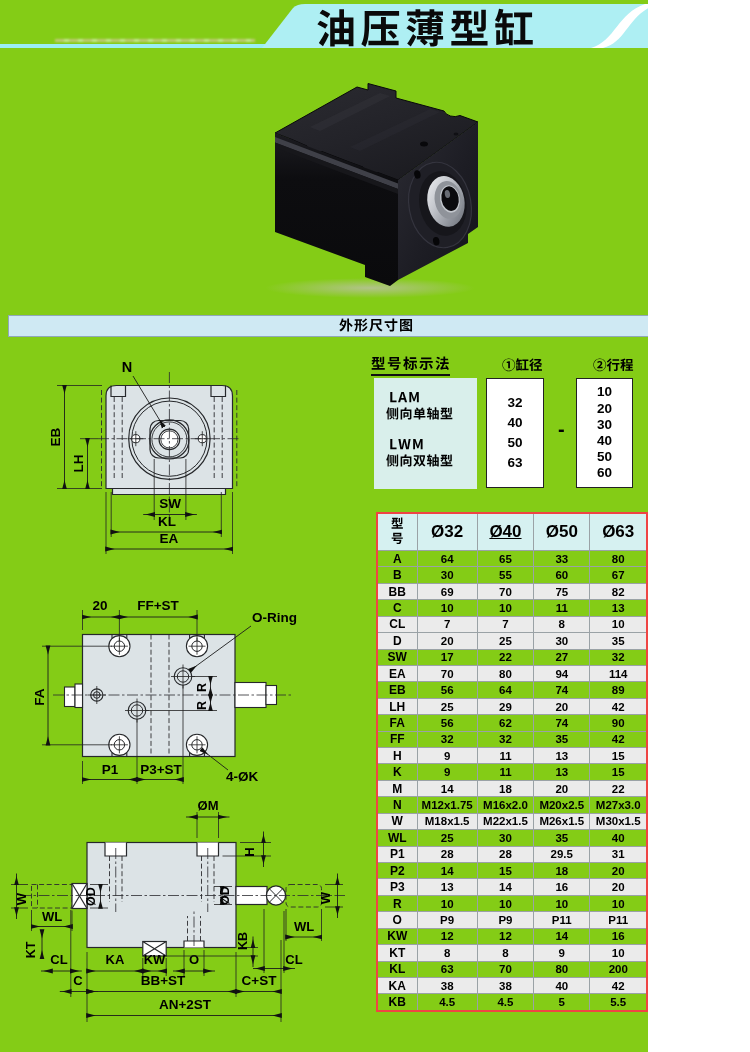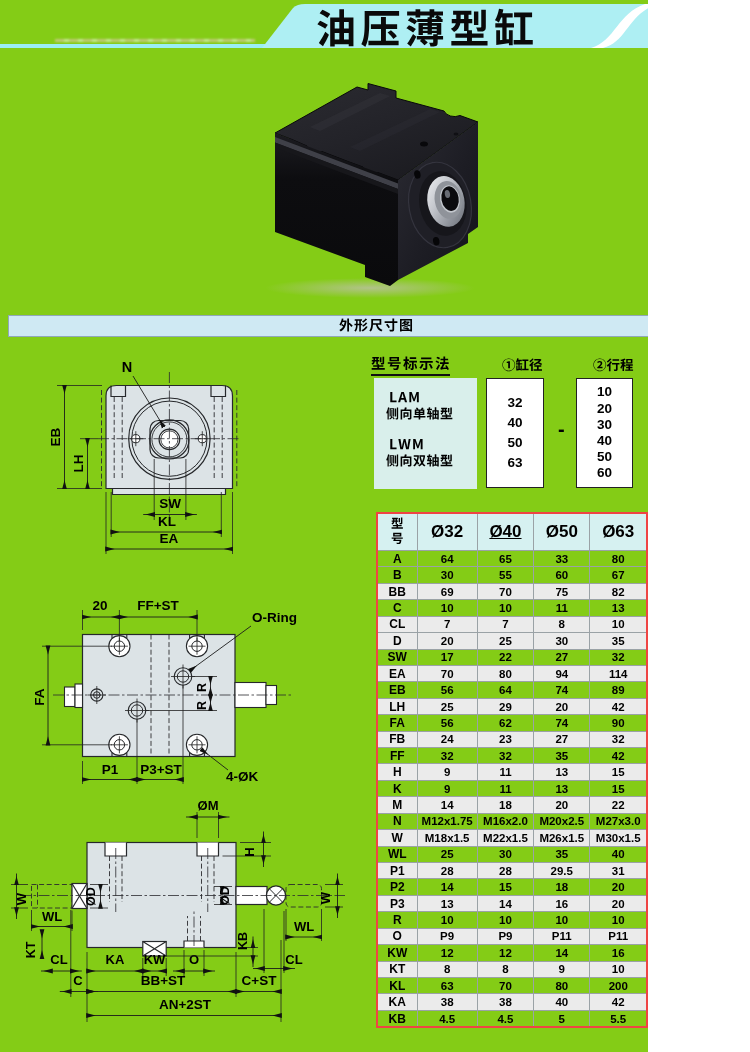--- a/index.html
+++ b/index.html
@@ -328,27 +328,20 @@
           <td>29</td>
           <td>20</td>
           <td>42</td>
         </tr>
         <tr class="">
           <td>FA</td>
           <td>56</td>
           <td>62</td>
           <td>74</td>
           <td>90</td>
-        </tr>
-        <tr class="shaded">
-          <td>FB</td>
-          <td>24</td>
-          <td>23</td>
-          <td>27</td>
-          <td>32</td>
         </tr>
         <tr class="">
           <td>FF</td>
           <td>32</td>
           <td>32</td>
           <td>35</td>
           <td>42</td>
         </tr>
         <tr class="shaded">
           <td>H</td>

